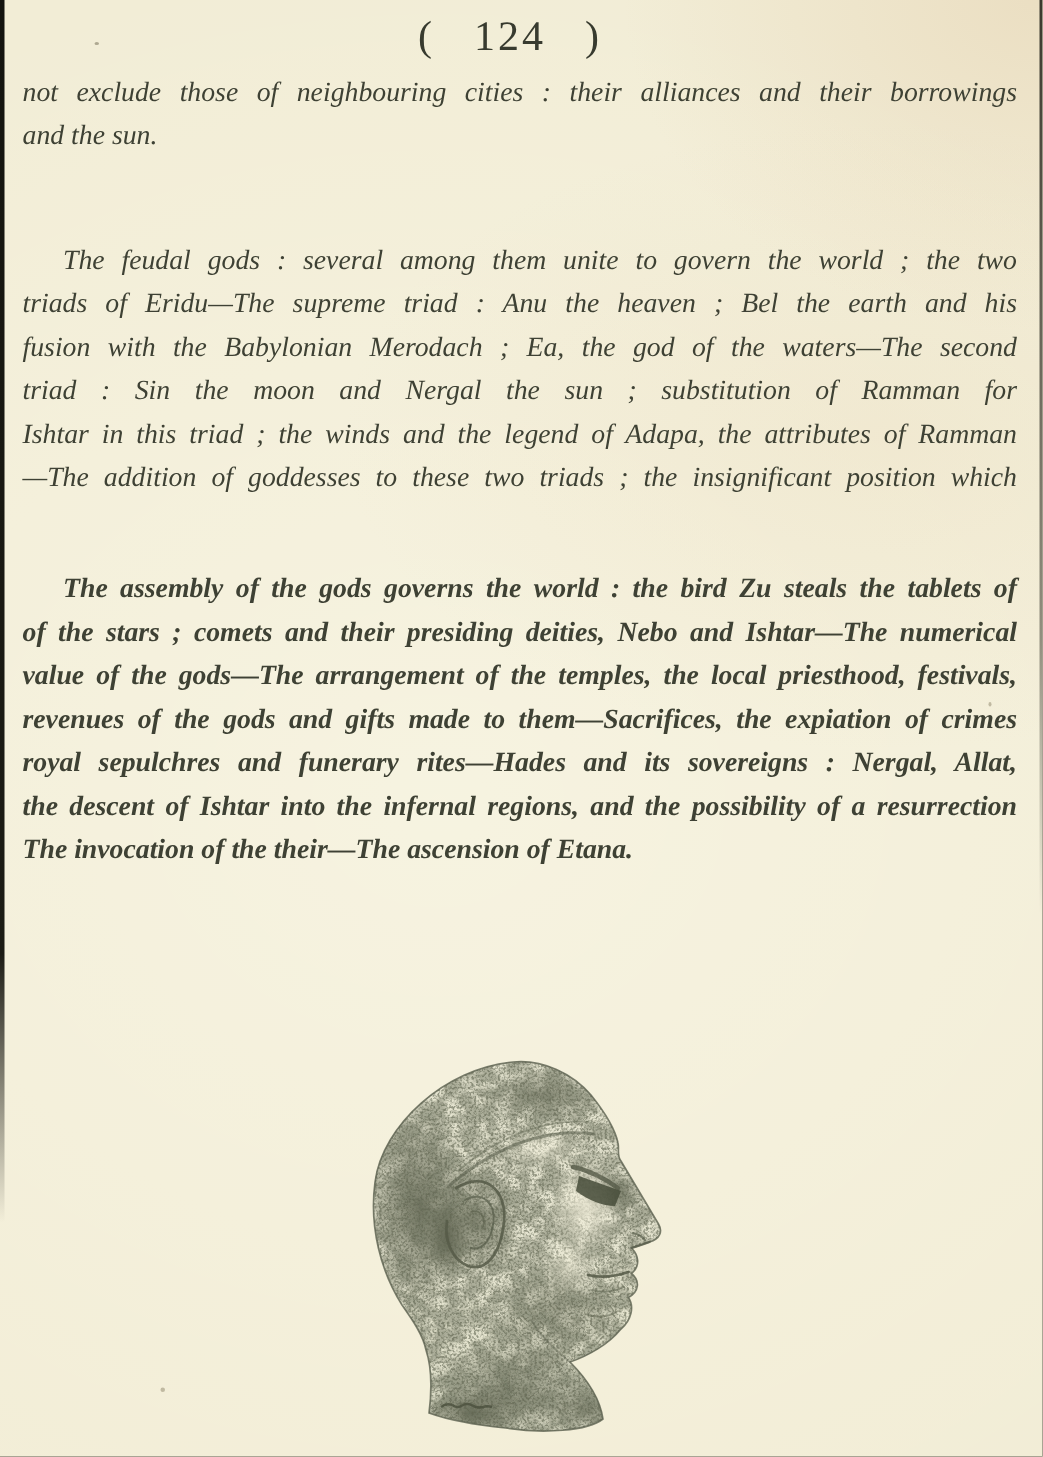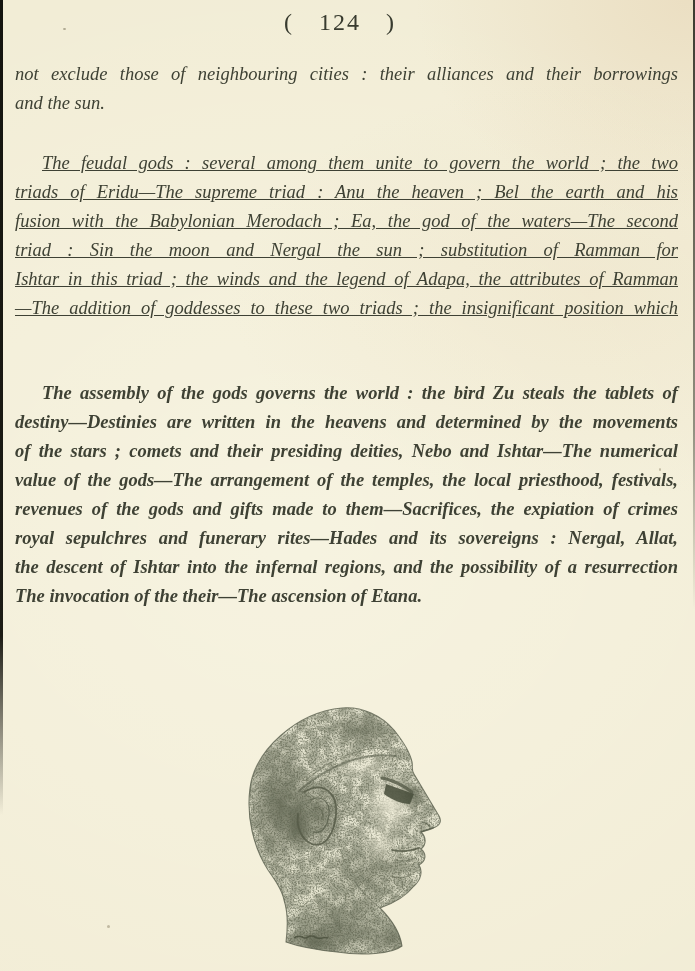--- a/index.html
+++ b/index.html
@@ -26,34 +26,34 @@
     background:linear-gradient(to bottom, rgba(28,28,20,0.85) 0%, rgba(28,28,20,0.45) 70%, rgba(28,28,20,0) 100%);
   }
   .speck{position:absolute;border-radius:50%;background:rgba(110,100,70,0.38);}
   .speck.s1{left:107px;top:925px;width:3px;height:3px;}
   .speck.s2{left:659px;top:468px;width:2px;height:3px;}
   .speck.s3{left:63px;top:28px;width:3px;height:2px;background:rgba(90,85,60,0.45);}
 
   .page-number{
     position:absolute;top:9px;left:0;right:15px;
     text-align:center;
-    font-size:24px;
+    font-size:28px;
     letter-spacing:2px;
     word-spacing:17px;
     color:#383b2f;
   }
   .para{
     position:absolute;left:15px;width:663px;
     font-style:italic;
     font-size:18.5px;
     line-height:29px;
     color:#3e4134;
   }
-  .p1{top:60px;}
-  .p2{top:149px;text-decoration:underline;}
+  .p1{top:48px;}
+  .p2{top:160px;}
   .p3{top:379px;font-weight:bold;}
   .line{height:29px;text-align:justify;}
   .jl{text-align-last:justify;}
   .last{text-align-last:left;}
   .indent{text-indent:27px;}
 
   .figure{position:absolute;left:242px;top:704px;width:212px;height:254px;}
   .figure svg{display:block;width:100%;height:100%;}
 </style>
 </head>
@@ -78,21 +78,20 @@
     <div class="line jl indent">The feudal gods : several among them unite to govern the world ; the two</div>
     <div class="line jl">triads of Eridu—The supreme triad : Anu the heaven ; Bel the earth and his</div>
     <div class="line jl">fusion with the Babylonian Merodach ; Ea, the god of the waters—The second</div>
     <div class="line jl">triad : Sin the moon and Nergal the sun ; substitution of Ramman for</div>
     <div class="line jl">Ishtar in this triad ; the winds and the legend of Adapa, the attributes of Ramman</div>
     <div class="line jl">—The addition of goddesses to these two triads ; the insignificant position which</div>
   </div>
 
   <div class="para p3">
     <div class="line jl indent">The assembly of the gods governs the world : the bird Zu steals the tablets of</div>
-    <div class="line jl">destiny—Destinies are written in the heavens and determined by the movements</div>
     <div class="line jl">of the stars ; comets and their presiding deities, Nebo and Ishtar—The numerical</div>
     <div class="line jl">value of the gods—The arrangement of the temples, the local priesthood, festivals,</div>
     <div class="line jl">revenues of the gods and gifts made to them—Sacrifices, the expiation of crimes</div>
     <div class="line jl">royal sepulchres and funerary rites—Hades and its sovereigns : Nergal, Allat,</div>
     <div class="line jl">the descent of Ishtar into the infernal regions, and the possibility of a resurrection</div>
     <div class="line last">The invocation of the their—The ascension of Etana.</div>
   </div>
 
   <div class="figure">
     <svg viewBox="0 0 212 254" role="img" aria-label="Engraved sculpted head in right-facing profile">

